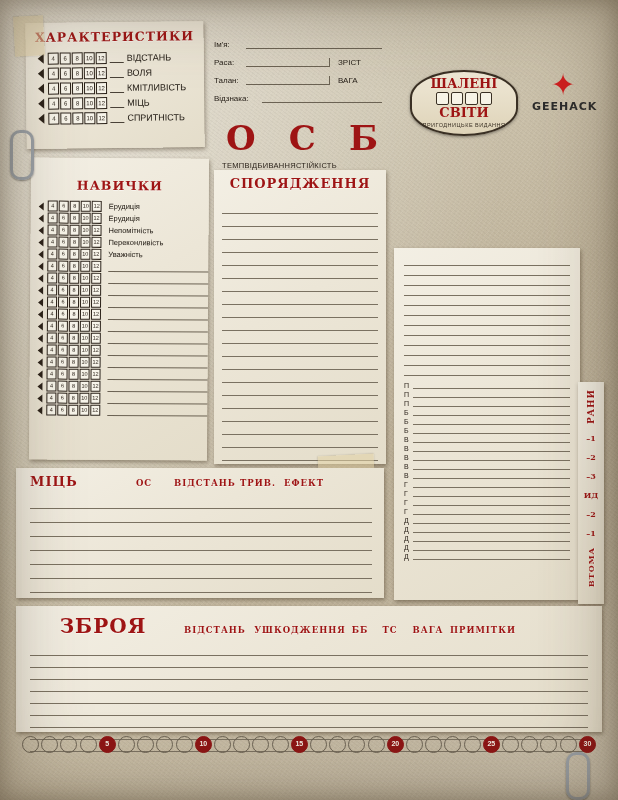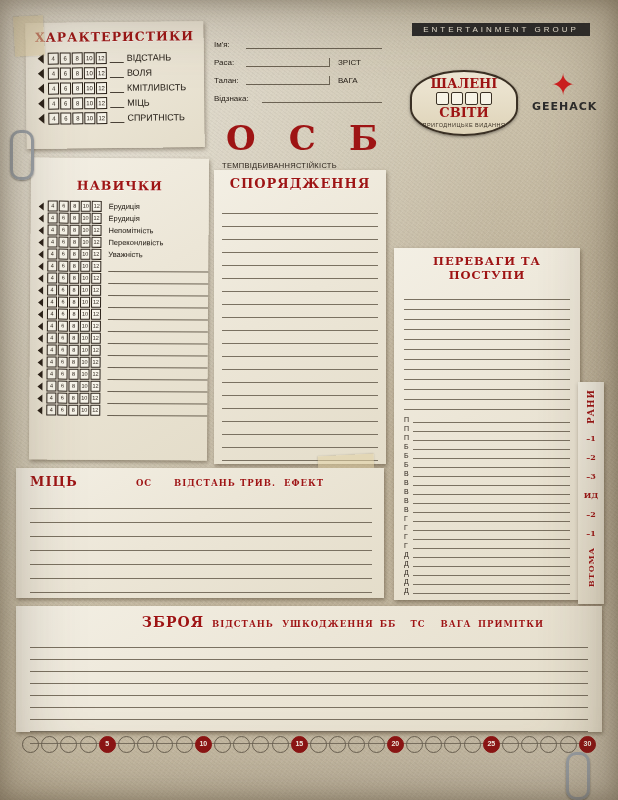--- a/index.html
+++ b/index.html
@@ -76,21 +76,20 @@
   .smalllbl{font-size:7.5px;color:#2b221a;letter-spacing:.3px;}
 </style>
 </head>
 <body>
 
 <div class="sheet">
   <div class="grain"></div>
 
   <div class="paper" style="left:392px;top:18px;width:206px;height:120px;background:none;box-shadow:none;">
     <div style="position:absolute;left:20px;top:4px;width:178px;text-align:center;">
-      <div style="background:#2a2a2a;color:#efe9da;font-size:8px;letter-spacing:3px;padding:2px 0;margin-top:1px;">ENTERTAINMENT GROUP</div>
     </div>
 
     <div style="position:absolute;left:18px;top:52px;width:108px;height:66px;">
       <div style="position:absolute;inset:0;border:2px solid #3a3024;border-radius:50%/42%;background:linear-gradient(180deg,#efe8d6,#ded3b8);box-shadow:0 1px 3px rgba(0,0,0,.4);"></div>
       <div style="position:absolute;left:0;top:6px;width:108px;text-align:center;font-family:'DejaVu Serif',serif;font-size:13px;font-weight:bold;color:#9e1414;">ШАЛЕНІ</div>
       <div style="position:absolute;left:26px;top:22px;width:56px;height:13px;display:flex;gap:2px;">
         <span style="flex:1;border:1px solid #3a3024;border-radius:2px;background:#f7f3e6;"></span>
         <span style="flex:1;border:1px solid #3a3024;border-radius:2px;background:#f7f3e6;"></span>
         <span style="flex:1;border:1px solid #3a3024;border-radius:2px;background:#f7f3e6;"></span>
         <span style="flex:1;border:1px solid #3a3024;border-radius:2px;background:#f7f3e6;"></span>
@@ -435,21 +434,20 @@
         <div style="border-bottom: 1px solid rgb(122, 113, 97); height: 12px;"></div>
         <div style="border-bottom: 1px solid rgb(122, 113, 97); height: 12px;"></div>
         <div style="border-bottom: 1px solid rgb(122, 113, 97); height: 12px;"></div>
         <div style="border-bottom: 1px solid rgb(122, 113, 97); height: 12px;"></div>
       </div>
   </div>
   <div class="tape" style="left:318px;top:455px;width:56px;height:18px;"></div>
 
 
   <div class="paper" style="left:394px;top:248px;width:186px;height:352px;">
-    <div class="hdr" style="font-size:11.5px;margin-top:6px;">ПЕРЕВАГИ ТА ПОСТУПИ</div>
     <div id="edge-lines" style="margin:8px 10px 0 10px;">
         <div style="border-bottom: 1px solid rgb(122, 113, 97); height: 9px;"></div>
         <div style="border-bottom: 1px solid rgb(122, 113, 97); height: 9px;"></div>
         <div style="border-bottom: 1px solid rgb(122, 113, 97); height: 9px;"></div>
         <div style="border-bottom: 1px solid rgb(122, 113, 97); height: 9px;"></div>
         <div style="border-bottom: 1px solid rgb(122, 113, 97); height: 9px;"></div>
         <div style="border-bottom: 1px solid rgb(122, 113, 97); height: 9px;"></div>
         <div style="border-bottom: 1px solid rgb(122, 113, 97); height: 9px;"></div>
         <div style="border-bottom: 1px solid rgb(122, 113, 97); height: 9px;"></div>
         <div style="border-bottom: 1px solid rgb(122, 113, 97); height: 9px;"></div>
@@ -569,21 +567,21 @@
         <div style="border-bottom: 1px solid rgb(122, 113, 97); height: 13px;"></div>
         <div style="border-bottom: 1px solid rgb(122, 113, 97); height: 13px;"></div>
         <div style="border-bottom: 1px solid rgb(122, 113, 97); height: 13px;"></div>
         <div style="border-bottom: 1px solid rgb(122, 113, 97); height: 13px;"></div>
         <div style="border-bottom: 1px solid rgb(122, 113, 97); height: 13px;"></div>
       </div>
   </div>
 
   <div class="paper" style="left:16px;top:606px;width:586px;height:126px;">
     <div style="display:flex;align-items:baseline;padding:8px 10px 0 14px;">
-      <span class="hdr" style="font-size:14px;text-align:right;width:146px;margin-left:28px;">ЗБРОЯ</span>
+      <span class="hdr" style="font-size:20px;text-align:center;width:146px;">ЗБРОЯ</span>
       <span class="hdr" style="font-size:8.5px;width:78px;">ВІДСТАНЬ</span>
       <span class="hdr" style="font-size:8.5px;width:92px;">УШКОДЖЕННЯ</span>
       <span class="hdr" style="font-size:8.5px;width:28px;">ББ</span>
       <span class="hdr" style="font-size:8.5px;width:32px;">ТС</span>
       <span class="hdr" style="font-size:8.5px;width:44px;">ВАГА</span>
       <span class="hdr" style="font-size:8.5px;width:62px;">ПРИМІТКИ</span>
     </div>
     <div id="weapon-lines" style="margin:6px 14px 0 14px;">
         <div style="border-bottom: 1px solid rgb(122, 113, 97); height: 11px;"></div>
         <div style="border-bottom: 1px solid rgb(122, 113, 97); height: 11px;"></div>

